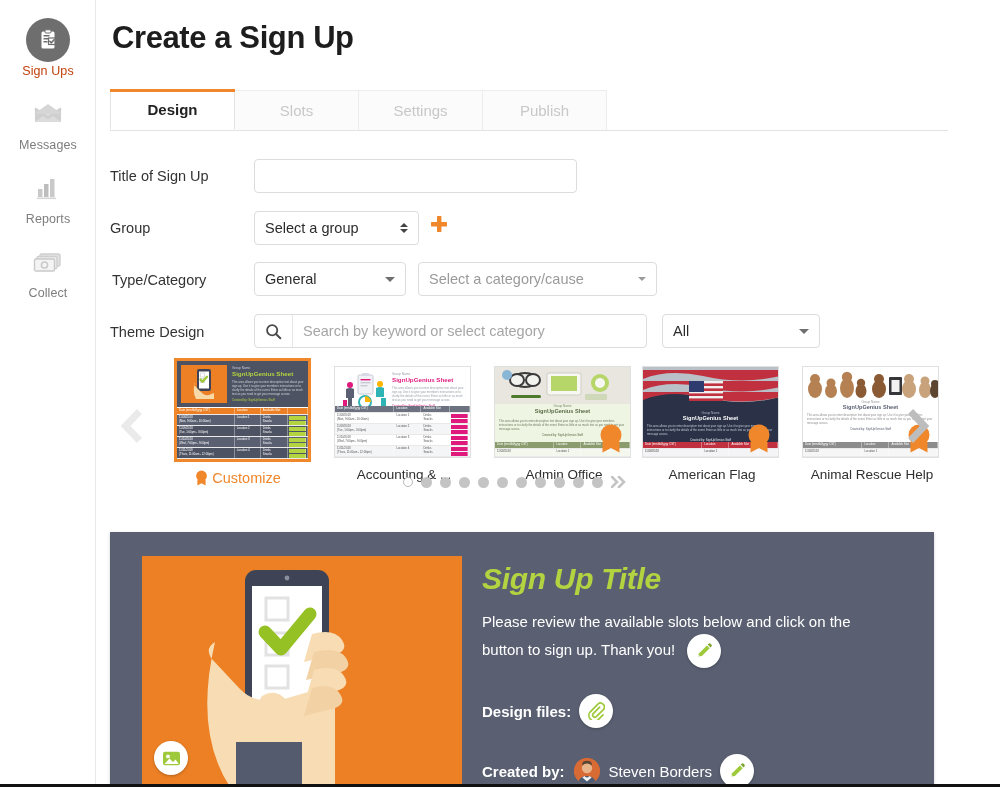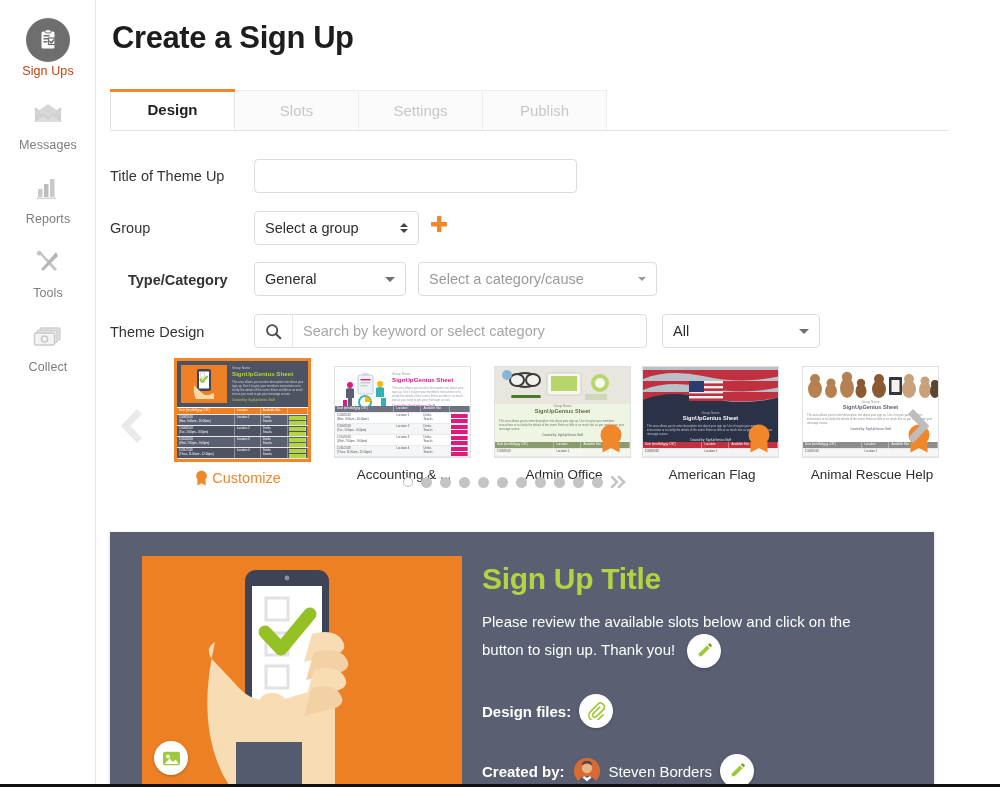--- a/index.html
+++ b/index.html
@@ -267,20 +267,21 @@
     box-shadow: 0 1px 3px rgba(0,0,0,.25);
     cursor: pointer;
   }
   #preview-right {
     position: absolute; left: 372px; top: 30px; right: 22px;
   }
   #preview-title {
     font-size: 30px; font-weight: bold; color: #b4d340;
     letter-spacing: -0.3px;
     margin: 0 0 14px 0;
+    font-style: italic;
   }
   #preview-desc {
     font-size: 15px; color: #ffffff; line-height: 24px;
     max-width: 392px;
   }
   .inline-edit {
     display: inline-flex; align-items: center; justify-content: center;
     width: 34px; height: 34px; border-radius: 50%;
     background: #fff; vertical-align: middle;
     margin-left: 8px;
@@ -352,30 +353,20 @@
         <svg width="28" height="26" viewBox="0 0 28 26" aria-hidden="true">
           <rect x="4" y="14" width="4.5" height="8" fill="#c9c9c9"></rect>
           <rect x="10" y="9" width="4.5" height="13" fill="#bdbdbd"></rect>
           <rect x="16" y="4" width="4.5" height="18" fill="#c9c9c9"></rect>
           <rect x="3" y="22.5" width="19" height="1.6" fill="#d5d5d5"></rect>
         </svg>
       </div>
       <div class="nav-label">Reports</div>
     </div>
 
-    <div class="nav-item">
-      <div class="nav-icon-wrap">
-        <svg width="28" height="26" viewBox="0 0 28 26" aria-hidden="true">
-          <path d="M4 3 L18 19 l3 3 2-2 -3-3 L6 2 Z" fill="#c4c4c4"></path>
-          <path d="M22 3 L10 17 l-3 3 2 2 3-3 L24 7 Z" fill="#b6b6b6"></path>
-          <circle cx="5.2" cy="4.2" r="2.4" fill="#c4c4c4"></circle>
-        </svg>
-      </div>
-      <div class="nav-label">Tools</div>
-    </div>
 
     <div class="nav-item">
       <div class="nav-icon-wrap">
         <svg width="30" height="22" viewBox="0 0 30 22" aria-hidden="true">
           <rect x="7" y="3" width="20" height="12" rx="1.5" fill="#e2e2e2" stroke="#cfcfcf" stroke-width="1.4"></rect>
           <rect x="4" y="5.5" width="20" height="12" rx="1.5" fill="#ededed" stroke="#cfcfcf" stroke-width="1.4"></rect>
           <rect x="1.5" y="8" width="20" height="12" rx="1.5" fill="#f4f4f4" stroke="#c9c9c9" stroke-width="1.4"></rect>
           <circle cx="11.5" cy="14" r="3.1" fill="none" stroke="#c9c9c9" stroke-width="1.5"></circle>
         </svg>
       </div>
@@ -396,39 +387,39 @@
         <span>Slots</span>
       </div>
       <div class="tab inactive">
         <span>Settings</span>
       </div>
       <div class="tab inactive">
         <span>Publish</span>
       </div>
     </div>
 
-    <div class="form-label" style="left:14px; top:168px;">Title of Theme Up</div>
+    <div class="form-label" style="left:14px; top:168px;">Title of Sign Up</div>
     <input class="txt-input" style="left: 158px; top: 159px; width: 323px; height: 34px;" value="" placeholder="">
 
     <div class="form-label" style="left:14px; top:220px;">Group</div>
     <div class="sel-box" style="left:158px; top:211px; width:165px; height:34px;">
       <span class="sel-text">Select a group</span>
       <span class="updown">
           <i class="up"></i>
           <i class="dn"></i>
         </span>
     </div>
     <div class="plus-btn" style="left:333px; top:214px;">
       <svg width="20" height="20" viewBox="0 0 20 20" aria-hidden="true">
         <rect x="8" y="2" width="4.4" height="16" rx="0.6" fill="#f0872b"></rect>
         <rect x="2" y="8" width="16" height="4.4" rx="0.6" fill="#f0872b"></rect>
       </svg>
     </div>
 
-    <div class="form-label" style="left:32px; top:272px;font-weight:bold;">Type/Category</div>
+    <div class="form-label" style="left:16px; top:272px;">Type/Category</div>
     <div class="sel-box" style="left:158px; top:262px; width:152px; height:34px;">
       <span class="sel-text">General</span>
       <span class="caret"></span>
     </div>
     <div class="sel-box placeholder" style="left:322px; top:262px; width:239px; height:34px;gap:16px;">
       <span class="sel-text">Select a category/cause</span>
       <span class="caret small"></span>
     </div>
 
     <div class="form-label" style="left:14px; top:324px;">Theme Design</div>

